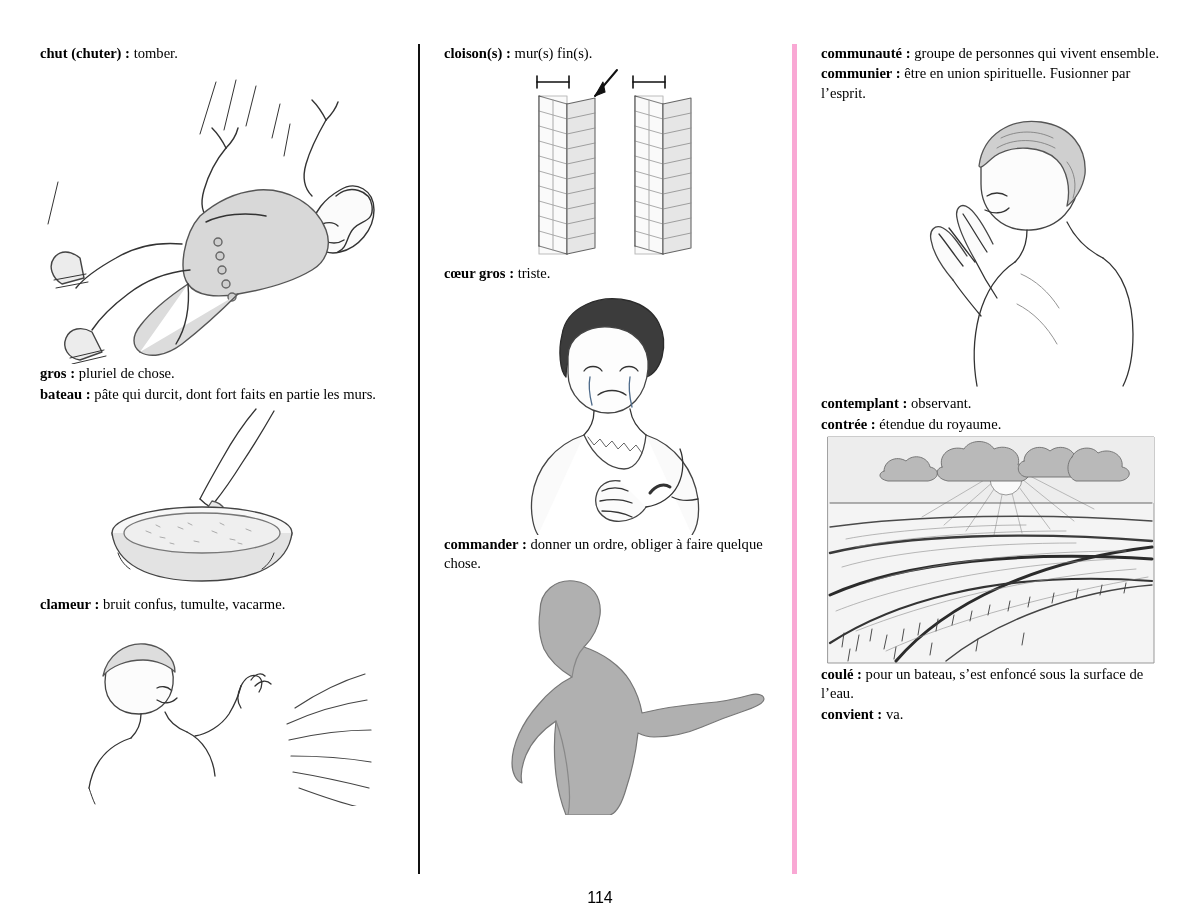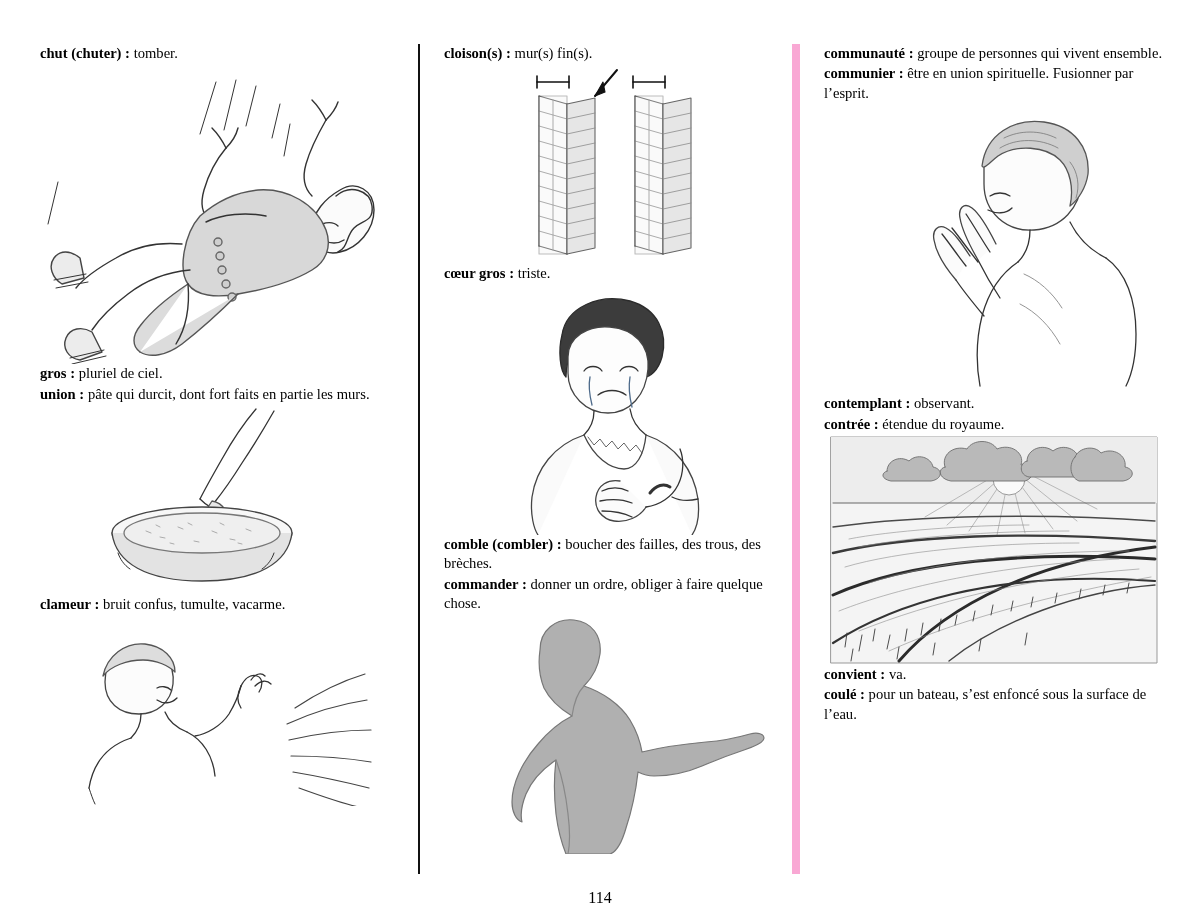--- a/index.html
+++ b/index.html
@@ -29,21 +29,21 @@
     height: 830px;
     display: flex;
     flex-direction: row;
   }
   .col {
     position: relative;
     box-sizing: border-box;
   }
   .col-1 { width: 368px; padding-right: 18px; }
   .col-2 { width: 376px; padding-left: 24px; padding-right: 18px; border-left: 2px solid #111; margin-left: 20px; }
-  .col-3 { width: 376px; padding-left: 24px; border-left: 8px solid #f9a8d4; }
+  .col-3 { width: 376px; padding-left: 24px; border-left: 5px solid #f9a8d4; }
 
   .entry {
     font-size: 14.6px;
     line-height: 1.33;
     margin: 0 0 1px 0;
     text-align: left;
   }
   .entry b { font-weight: bold; }
 
   .figure {
@@ -52,21 +52,21 @@
   }
   .figure svg { display: block; margin: 0 auto; }
 
   .page-number {
     position: absolute;
     bottom: 16px;
     left: 0;
     width: 1200px;
     text-align: center;
     font-size: 16px;
-    font-family: Liberation Serif, serif;
+    font-family: Liberation Sans, sans-serif;
   }
 </style>
 </head>
 <body>
 
 <div class="page">
   <div class="columns">
 
     <div class="col col-1">
 
@@ -117,25 +117,25 @@
           <path d="M14 216 L46 210" stroke-width="1"></path>
           <path d="M16 224 L48 218" stroke-width="1"></path>
           <path d="M52 268 C42 262 30 264 26 274 C22 284 28 294 40 296 L62 288 Z" fill="#ececec" stroke="#444"></path>
           <path d="M30 294 L64 286" stroke-width="1"></path>
           <path d="M32 300 L66 292" stroke-width="1"></path>
         </svg>
       </div>
 
       <p class="entry">
         <b>gros :</b>
-        <span>pluriel de ciel.</span>
-      </p>
-
-      <p class="entry">
-        <b>union :</b>
+        <span>pluriel de chose.</span>
+      </p>
+
+      <p class="entry">
+        <b>bateau :</b>
         <span>pâte qui durcit, dont fort faits en partie les murs.</span>
       </p>
 
       <div class="figure">
         <svg width="300" height="190" viewBox="0 0 300 190" fill="none" stroke="#333" stroke-width="1.3" stroke-linecap="round" stroke-linejoin="round">
 
           <path d="M196 4 C184 18 172 36 162 54 C154 68 146 82 140 94"></path>
           <path d="M214 6 C206 20 194 40 182 58 C172 74 162 88 154 98"></path>
           <path d="M140 94 C146 100 152 104 158 104"></path>
 
@@ -326,24 +326,20 @@
           <path d="M146 216 C156 214 168 214 178 218"></path>
           <path d="M148 226 C158 226 170 228 178 232"></path>
 
           <path d="M192 222 C206 220 218 212 224 200 C230 188 230 174 226 164"></path>
           <path d="M244 214 C236 216 226 216 218 212"></path>
 
           <path d="M196 208 C202 200 210 198 216 202" stroke="#333" stroke-width="3"></path>
         </svg>
       </div>
 
-      <p class="entry">
-        <b>comble (combler) :</b>
-        <span>boucher des failles, des trous, des brèches.</span>
-      </p>
 
       <p class="entry">
         <b>commander :</b>
         <span>donner un ordre, obliger à faire quelque chose.</span>
       </p>
 
       <div class="figure">
         <svg width="330" height="240" viewBox="0 0 330 240" fill="none" stroke="#111" stroke-width="1.2" stroke-linecap="round" stroke-linejoin="round">
           <path d="M96 36 C96 16 112 4 130 6 C148 8 158 22 156 40 C154 56 146 66 140 72 C158 78 176 90 186 106 C192 116 196 126 198 138 C214 134 240 130 262 128 C276 127 292 124 306 120 C314 118 320 120 320 124 C320 128 312 132 300 136 C288 140 272 146 258 152 C244 158 226 162 210 162 C204 162 198 160 194 158 C192 176 188 196 182 214 C178 228 172 238 166 240 L122 240 C118 230 114 216 112 200 C110 182 110 162 112 146 C100 154 88 166 82 180 C78 190 76 200 78 208 C72 206 68 198 68 188 C68 170 78 148 94 130 C104 118 116 108 128 102 C118 96 106 86 100 74 C96 64 94 50 96 36 Z" fill="#b0b0b0" stroke="#777"></path>
           <path d="M140 72 C134 78 130 88 128 102" stroke="#888"></path>
@@ -475,26 +471,26 @@
               <path d="M22 226 l2 -12"></path>
               <path d="M68 224 l2 -12"></path>
             <path d="M104 220 l2 -12"></path>
               <path d="M150 216 l2 -12"></path>
               <path d="M196 210 l2 -12"></path>
           </g>
         </svg>
       </div>
 
       <p class="entry">
+        <b>coulé :</b>
+        <span>pour un bateau, s’est enfoncé sous la surface de l’eau.</span>
+      </p>
+
+      <p class="entry">
         <b>convient :</b>
         <span>va.</span>
       </p>
 
-      <p class="entry">
-        <b>coulé :</b>
-        <span>pour un bateau, s’est enfoncé sous la surface de l’eau.</span>
-      </p>
-
     </div>
   </div>
 
   <div class="page-number">114</div>
 </div>
 
 </body></html>

